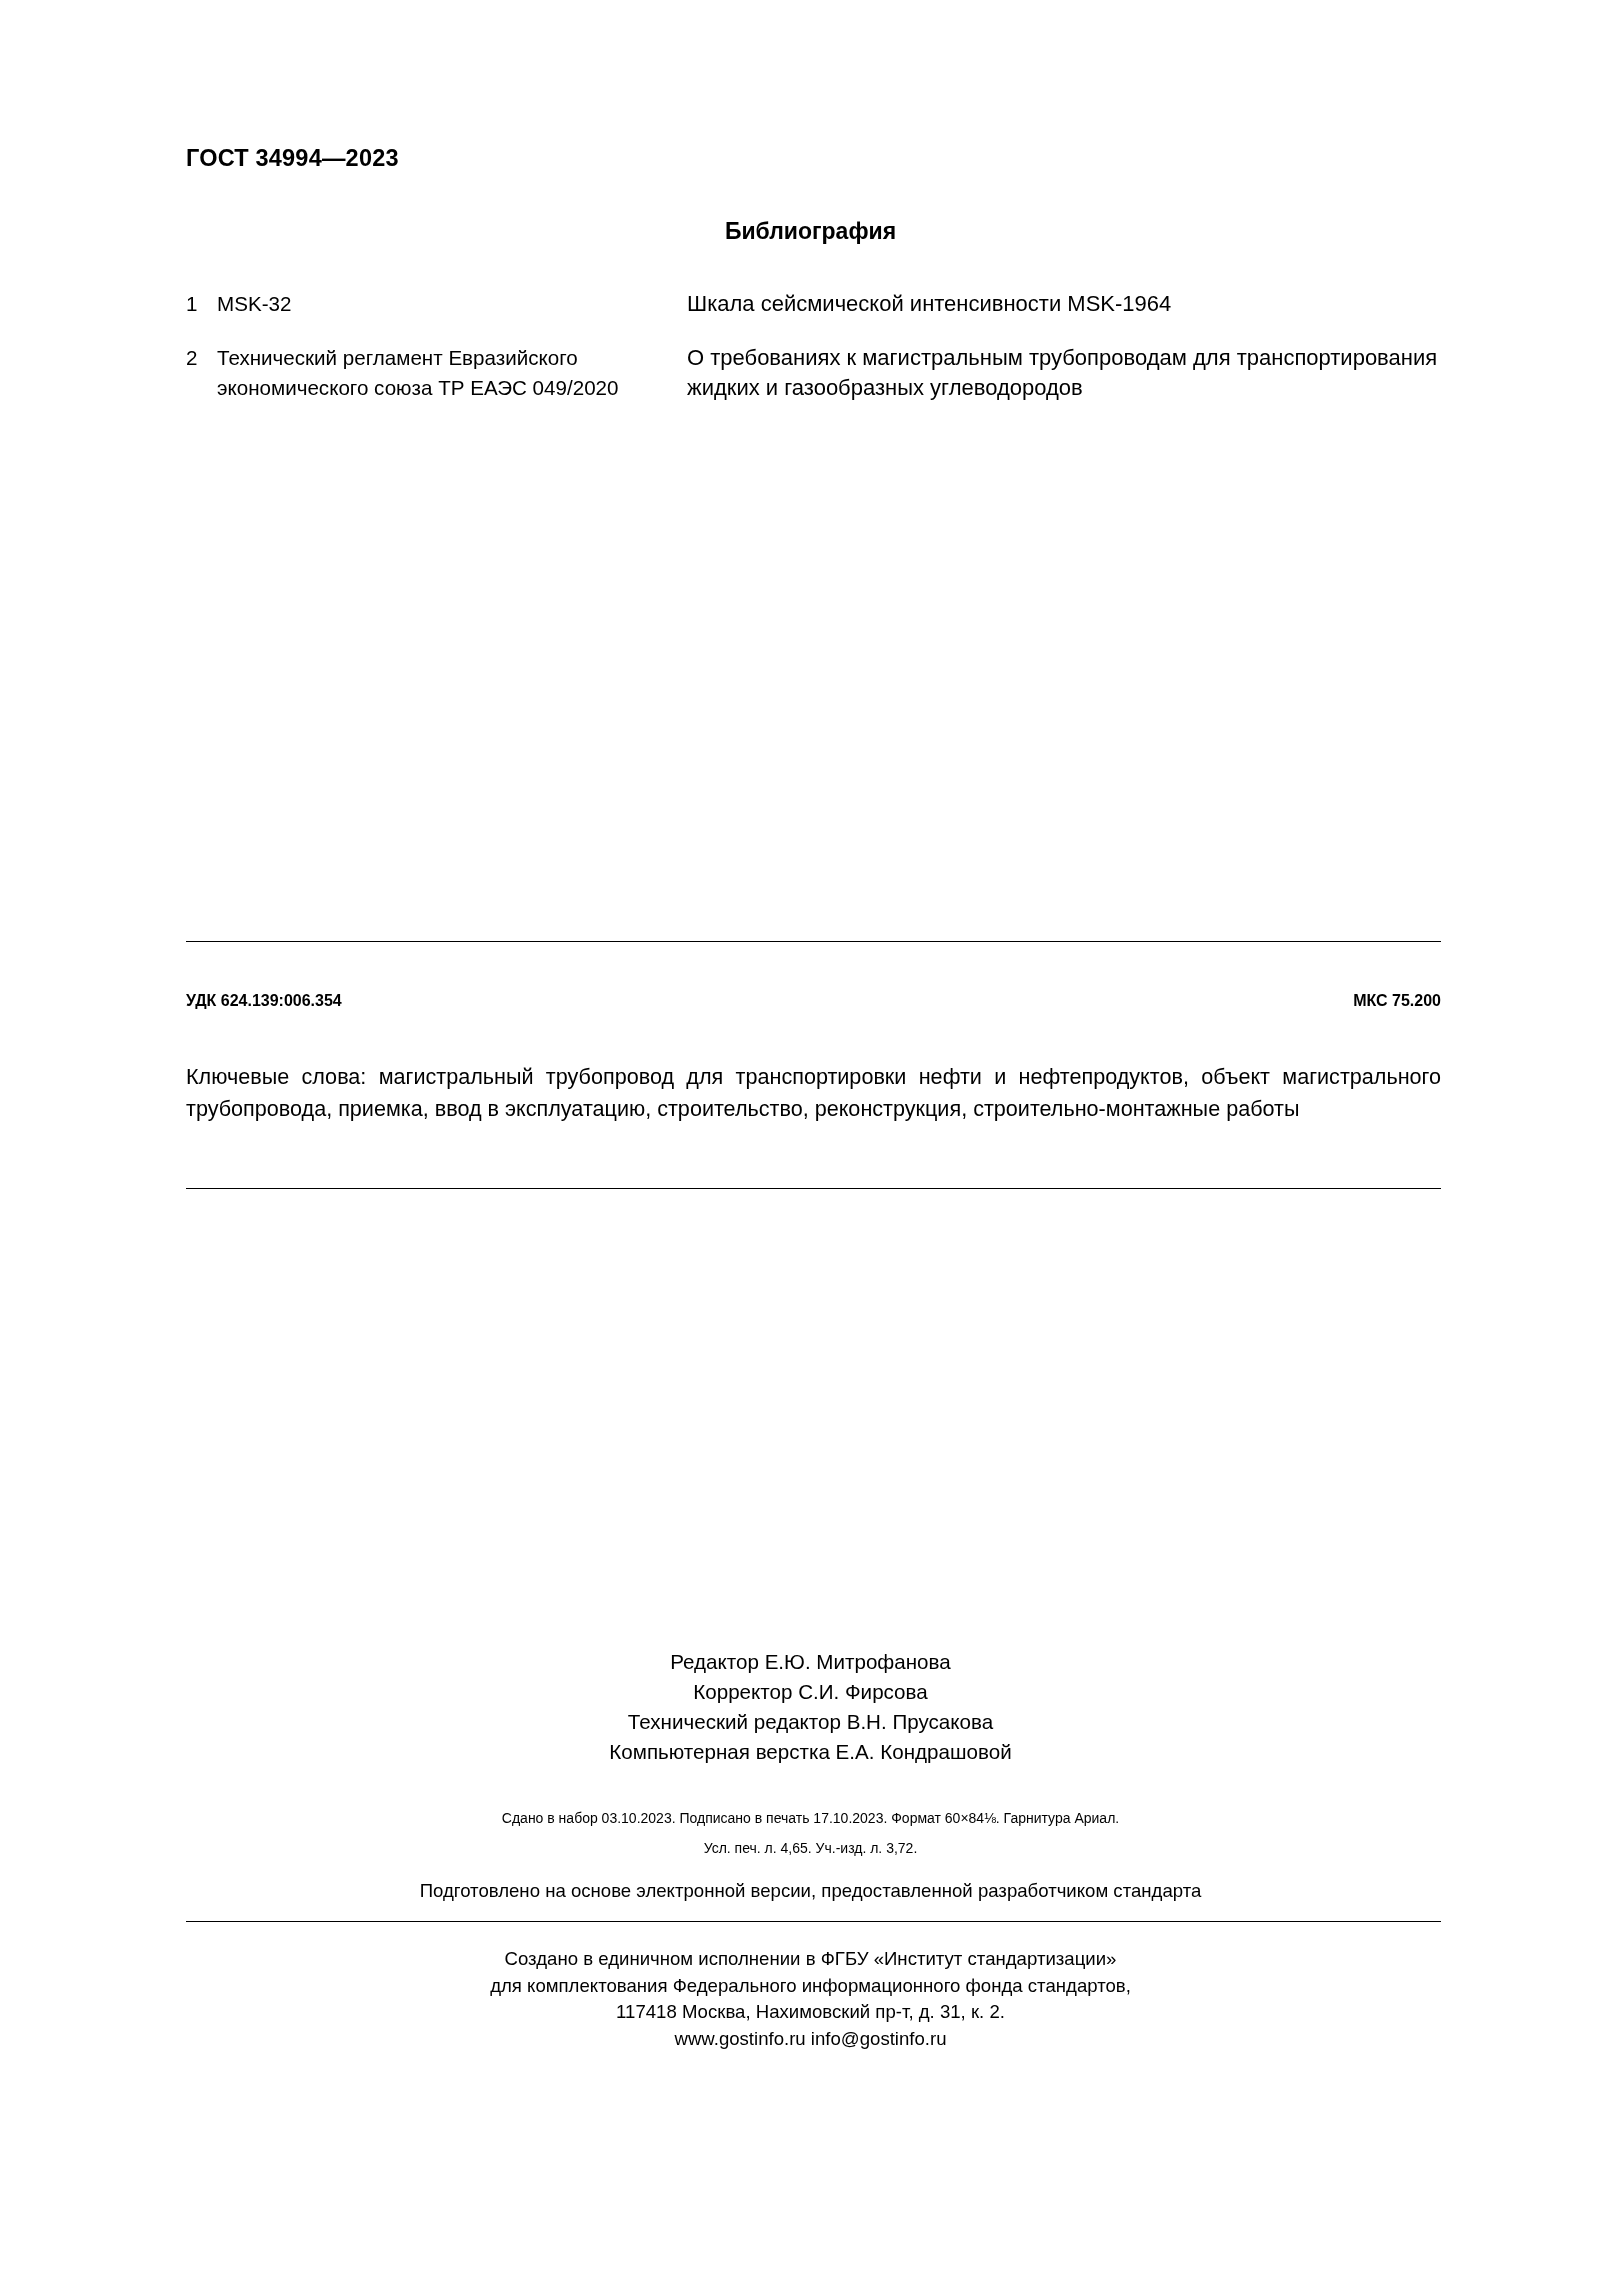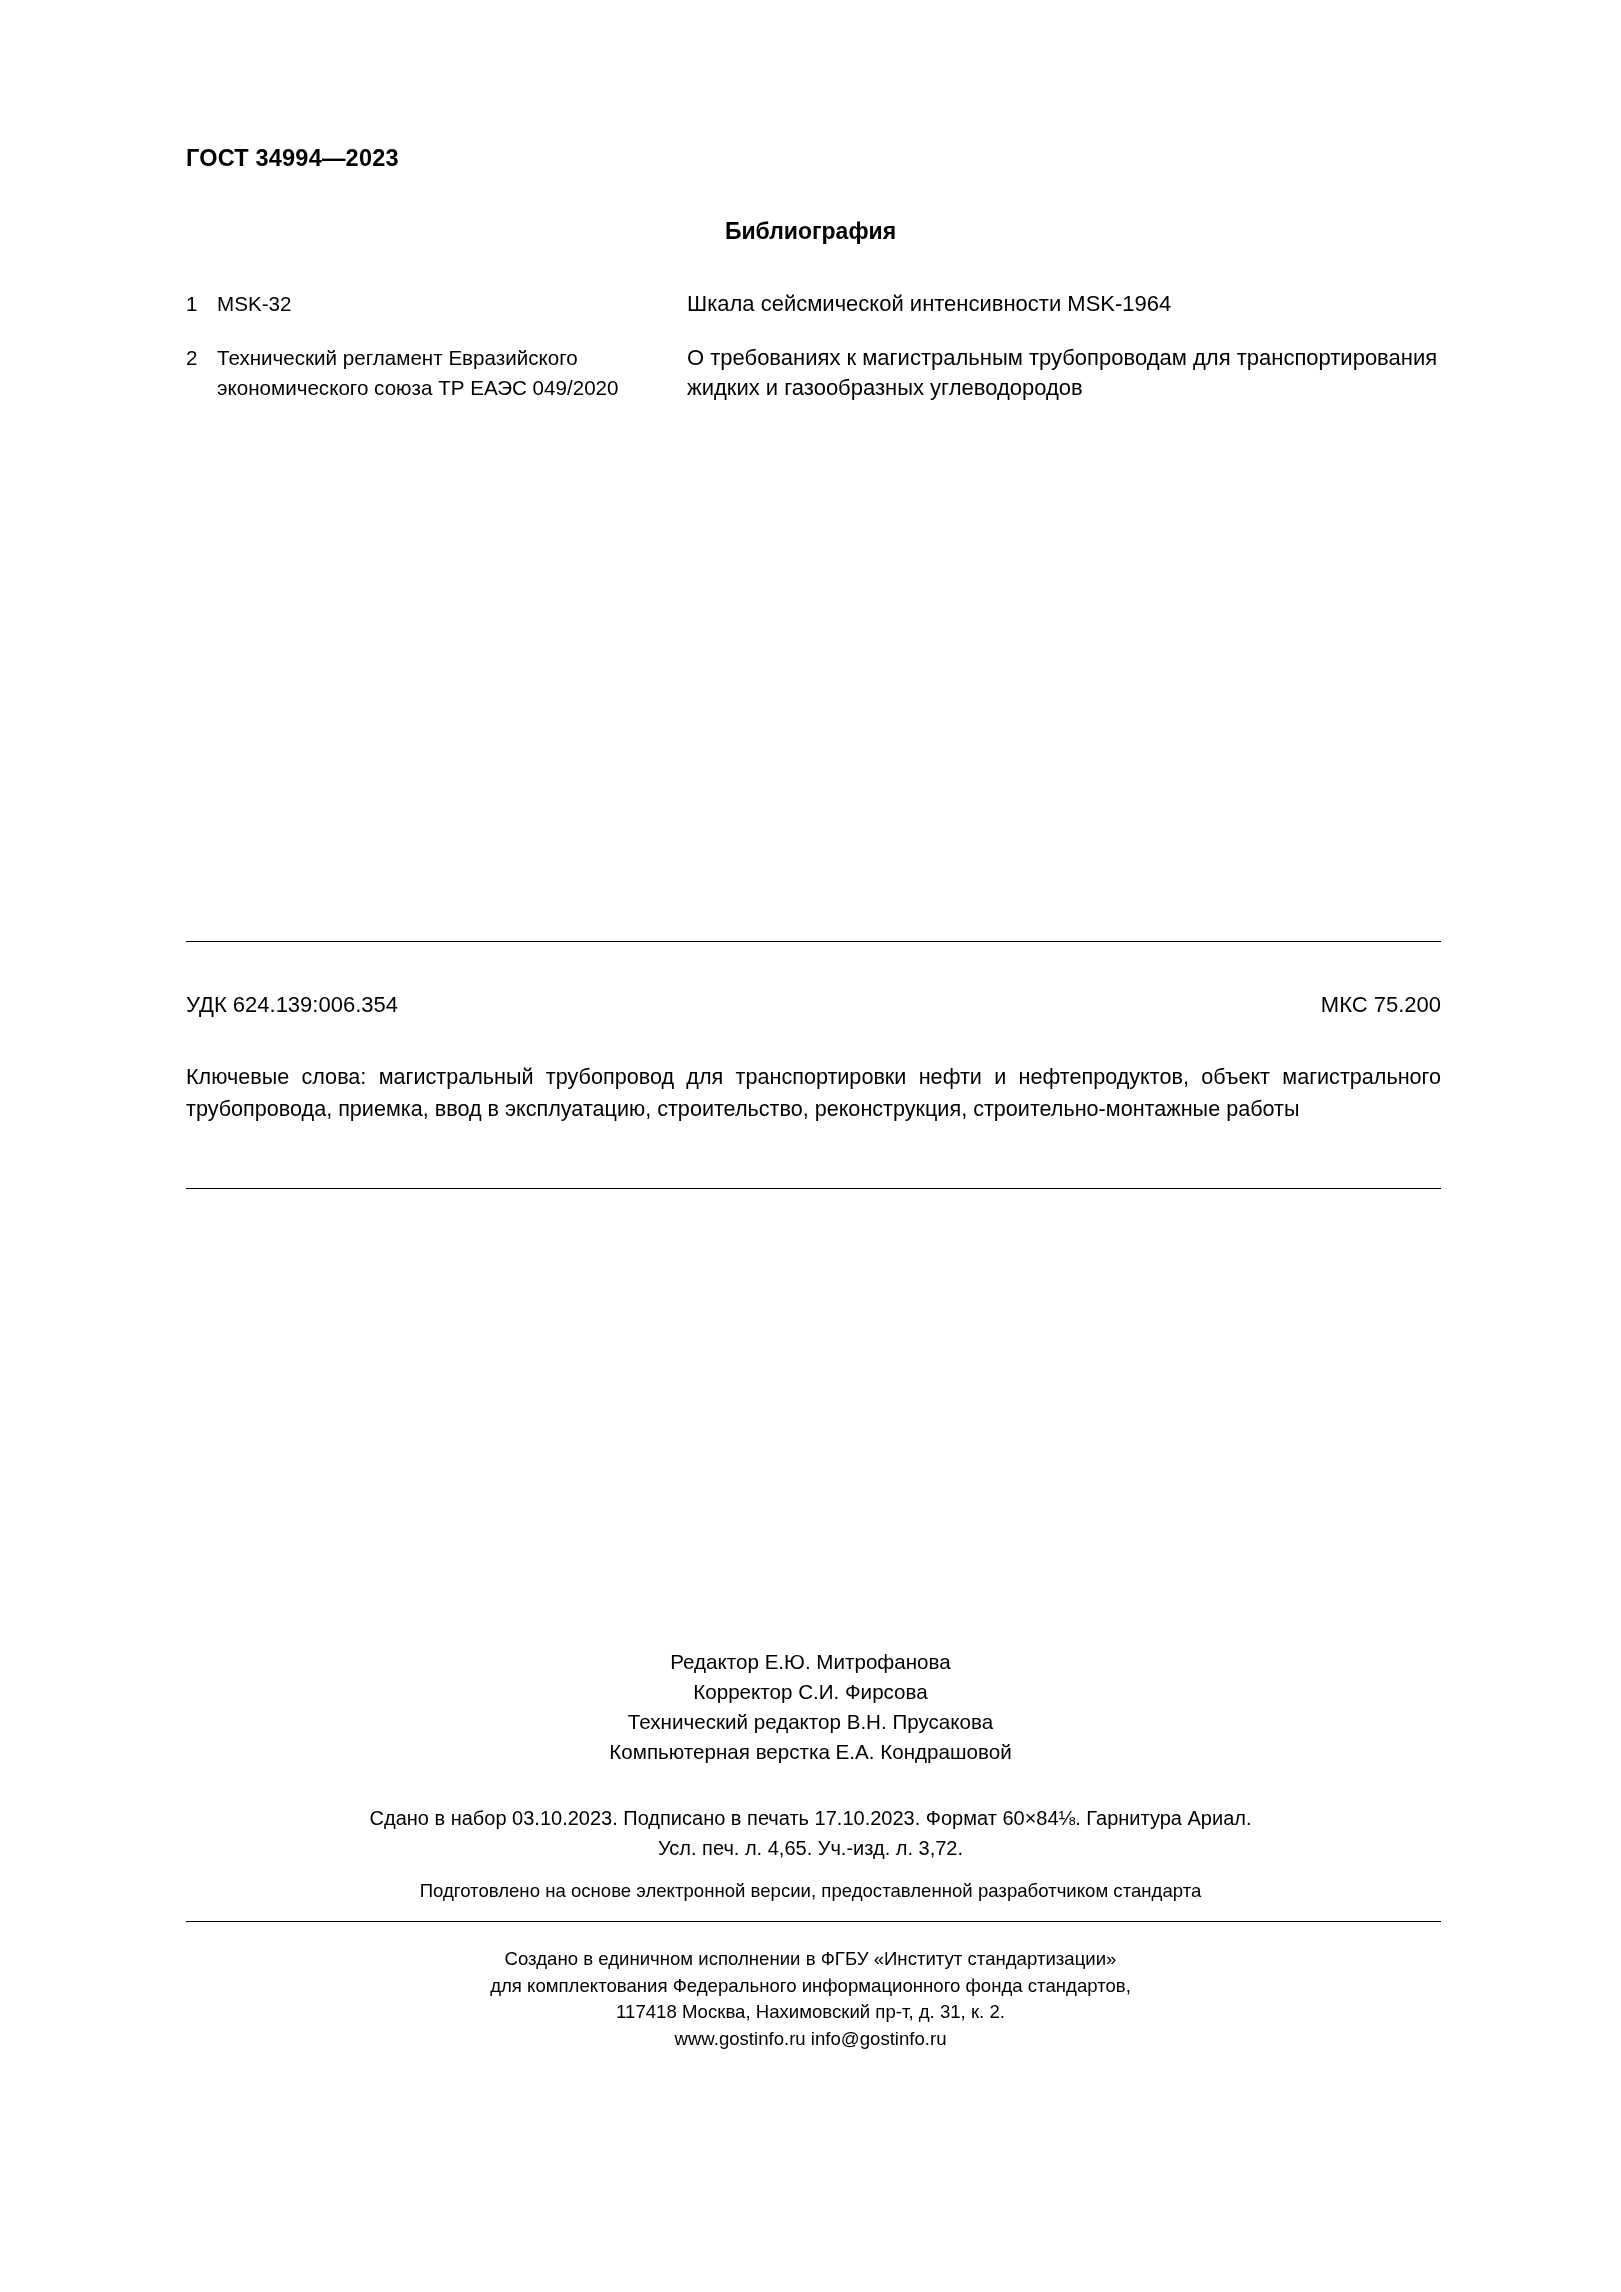--- a/index.html
+++ b/index.html
@@ -81,21 +81,22 @@
   .rule-2 { top: 1188px; }
   .rule-3 { top: 1921px; }
   
   .udk-line {
     position: absolute;
     top: 992px;
     left: 186px;
     width: 1255px;
     display: flex;
     justify-content: space-between;
-    font-size: 22px;
+    font-size: 16px;
+    font-weight: bold;
   }
   
   .keywords {
     position: absolute;
     top: 1061px;
     left: 186px;
     width: 1255px;
     font-size: 21.6px;
     line-height: 32px;
     text-align: justify;
@@ -109,21 +110,21 @@
     text-align: center;
     font-size: 20.6px;
     line-height: 30px;
   }
   .print-info {
     position: absolute;
     top: 1803px;
     left: 0;
     width: 1621px;
     text-align: center;
-    font-size: 20px;
+    font-size: 14px;
     line-height: 30px;
   }
   .prepared-note {
     position: absolute;
     top: 1880px;
     left: 0;
     width: 1621px;
     text-align: center;
     font-size: 18.6px;
   }

